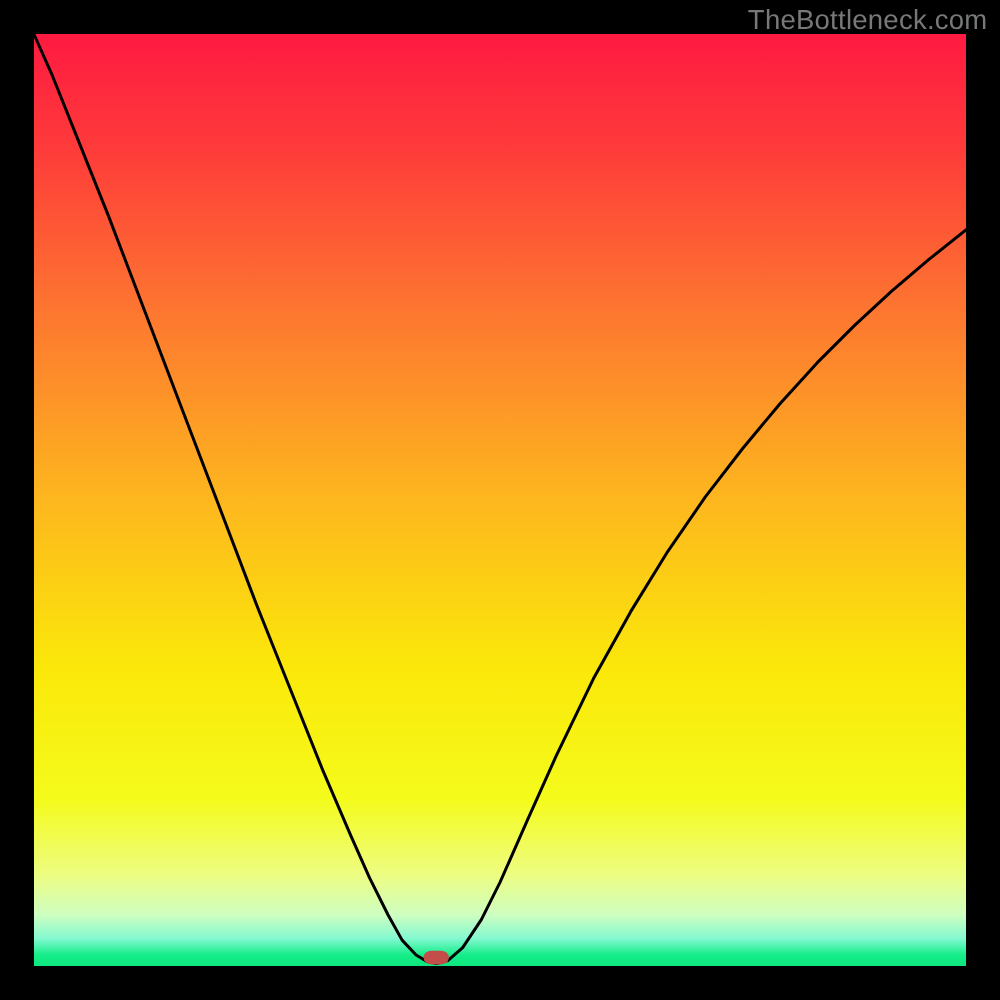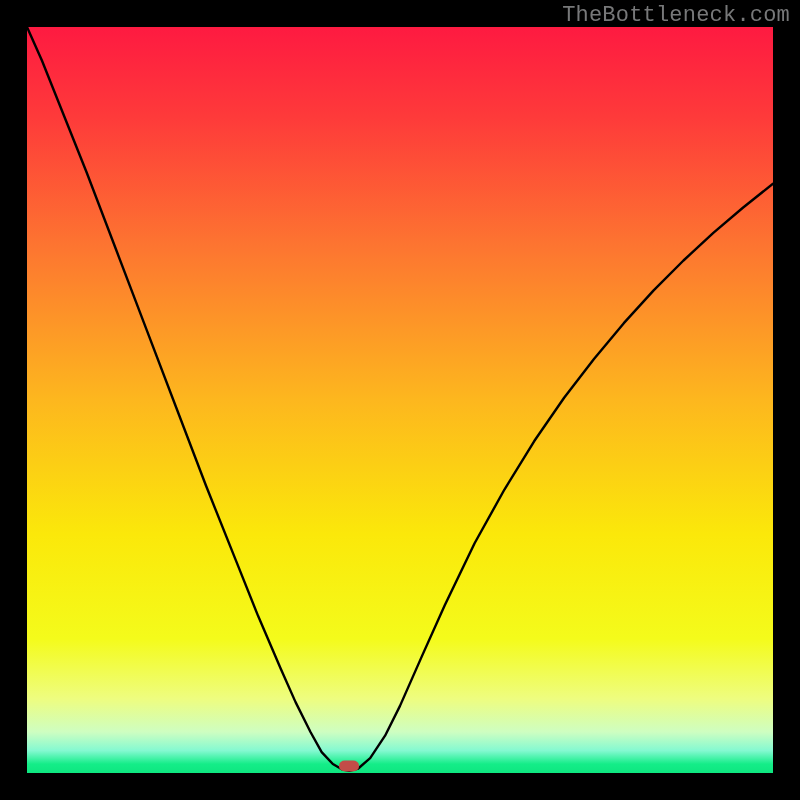--- a/index.html
+++ b/index.html
@@ -11,21 +11,20 @@
     overflow: hidden;
     font-family: Arial, Helvetica, sans-serif;
   }
   .frame {
     position: absolute;
     top: 0;
     left: 0;
     width: 800px;
     height: 800px;
     background: #000;
-    font-family: Liberation Mono, monospace;
   }
   .plot-area {
     position: absolute;
     top: 27px;
     left: 27px;
     width: 746px;
     height: 746px;
     overflow: hidden;
   }
   .gradient {

